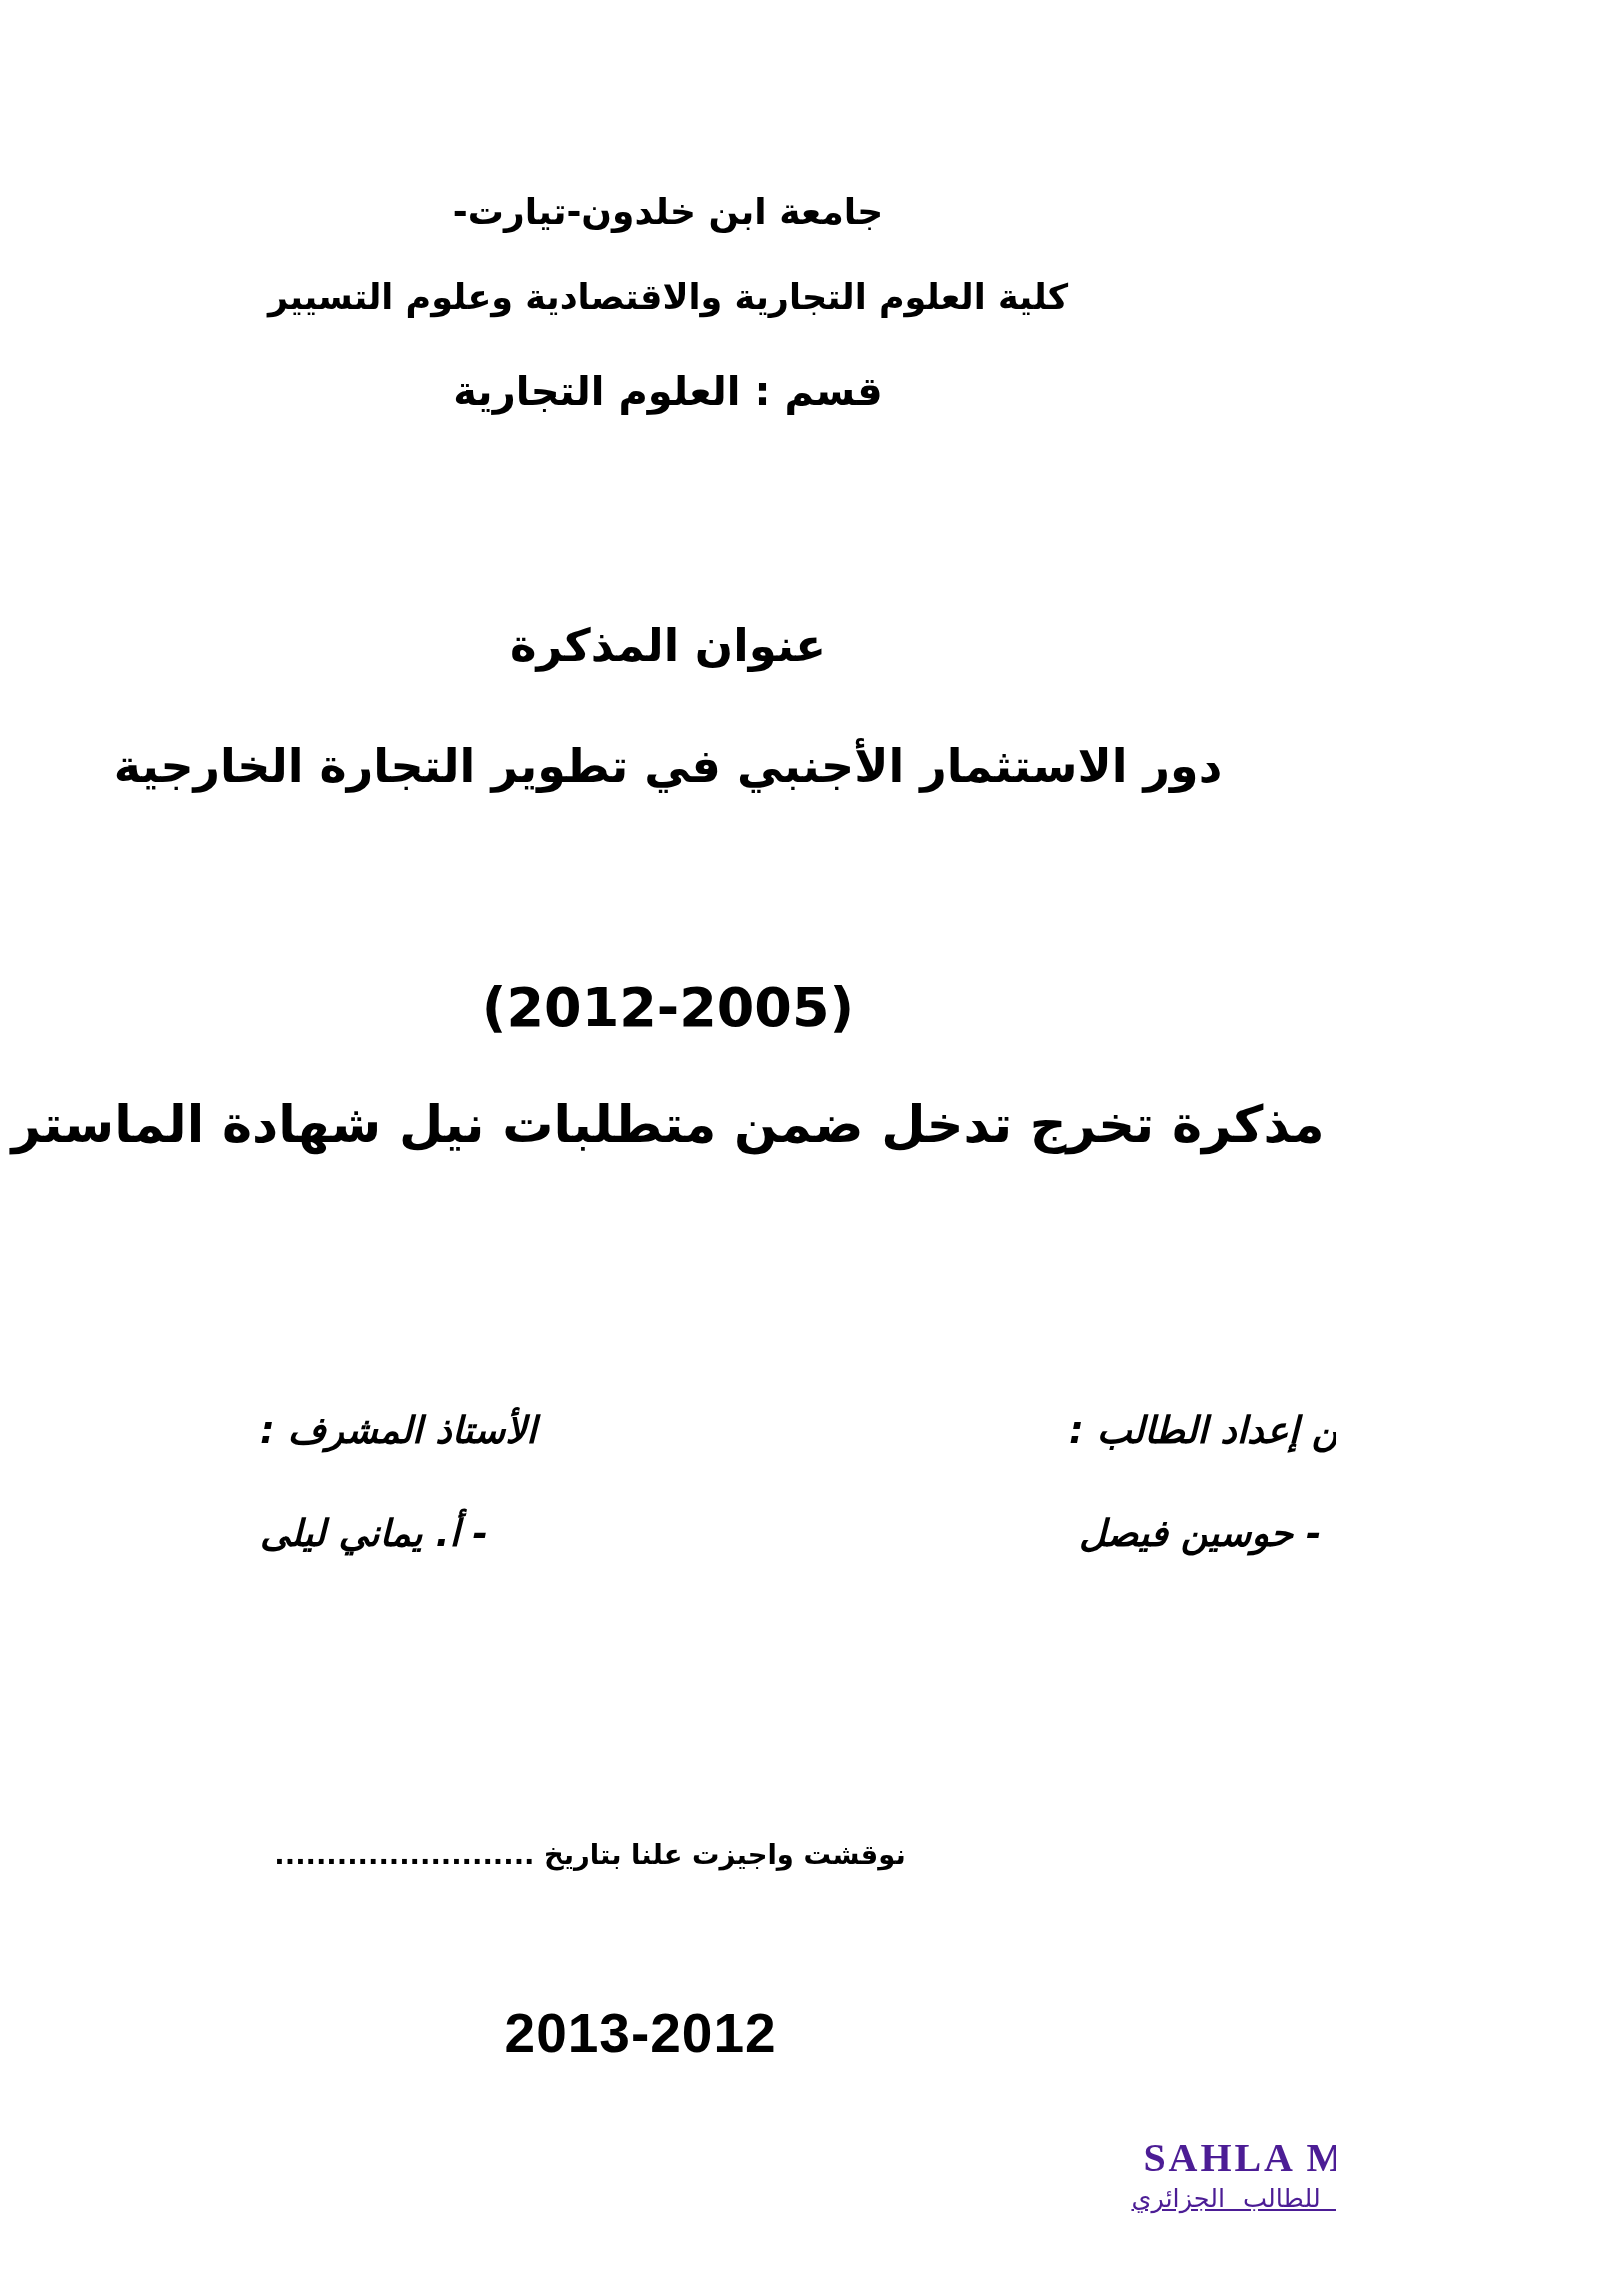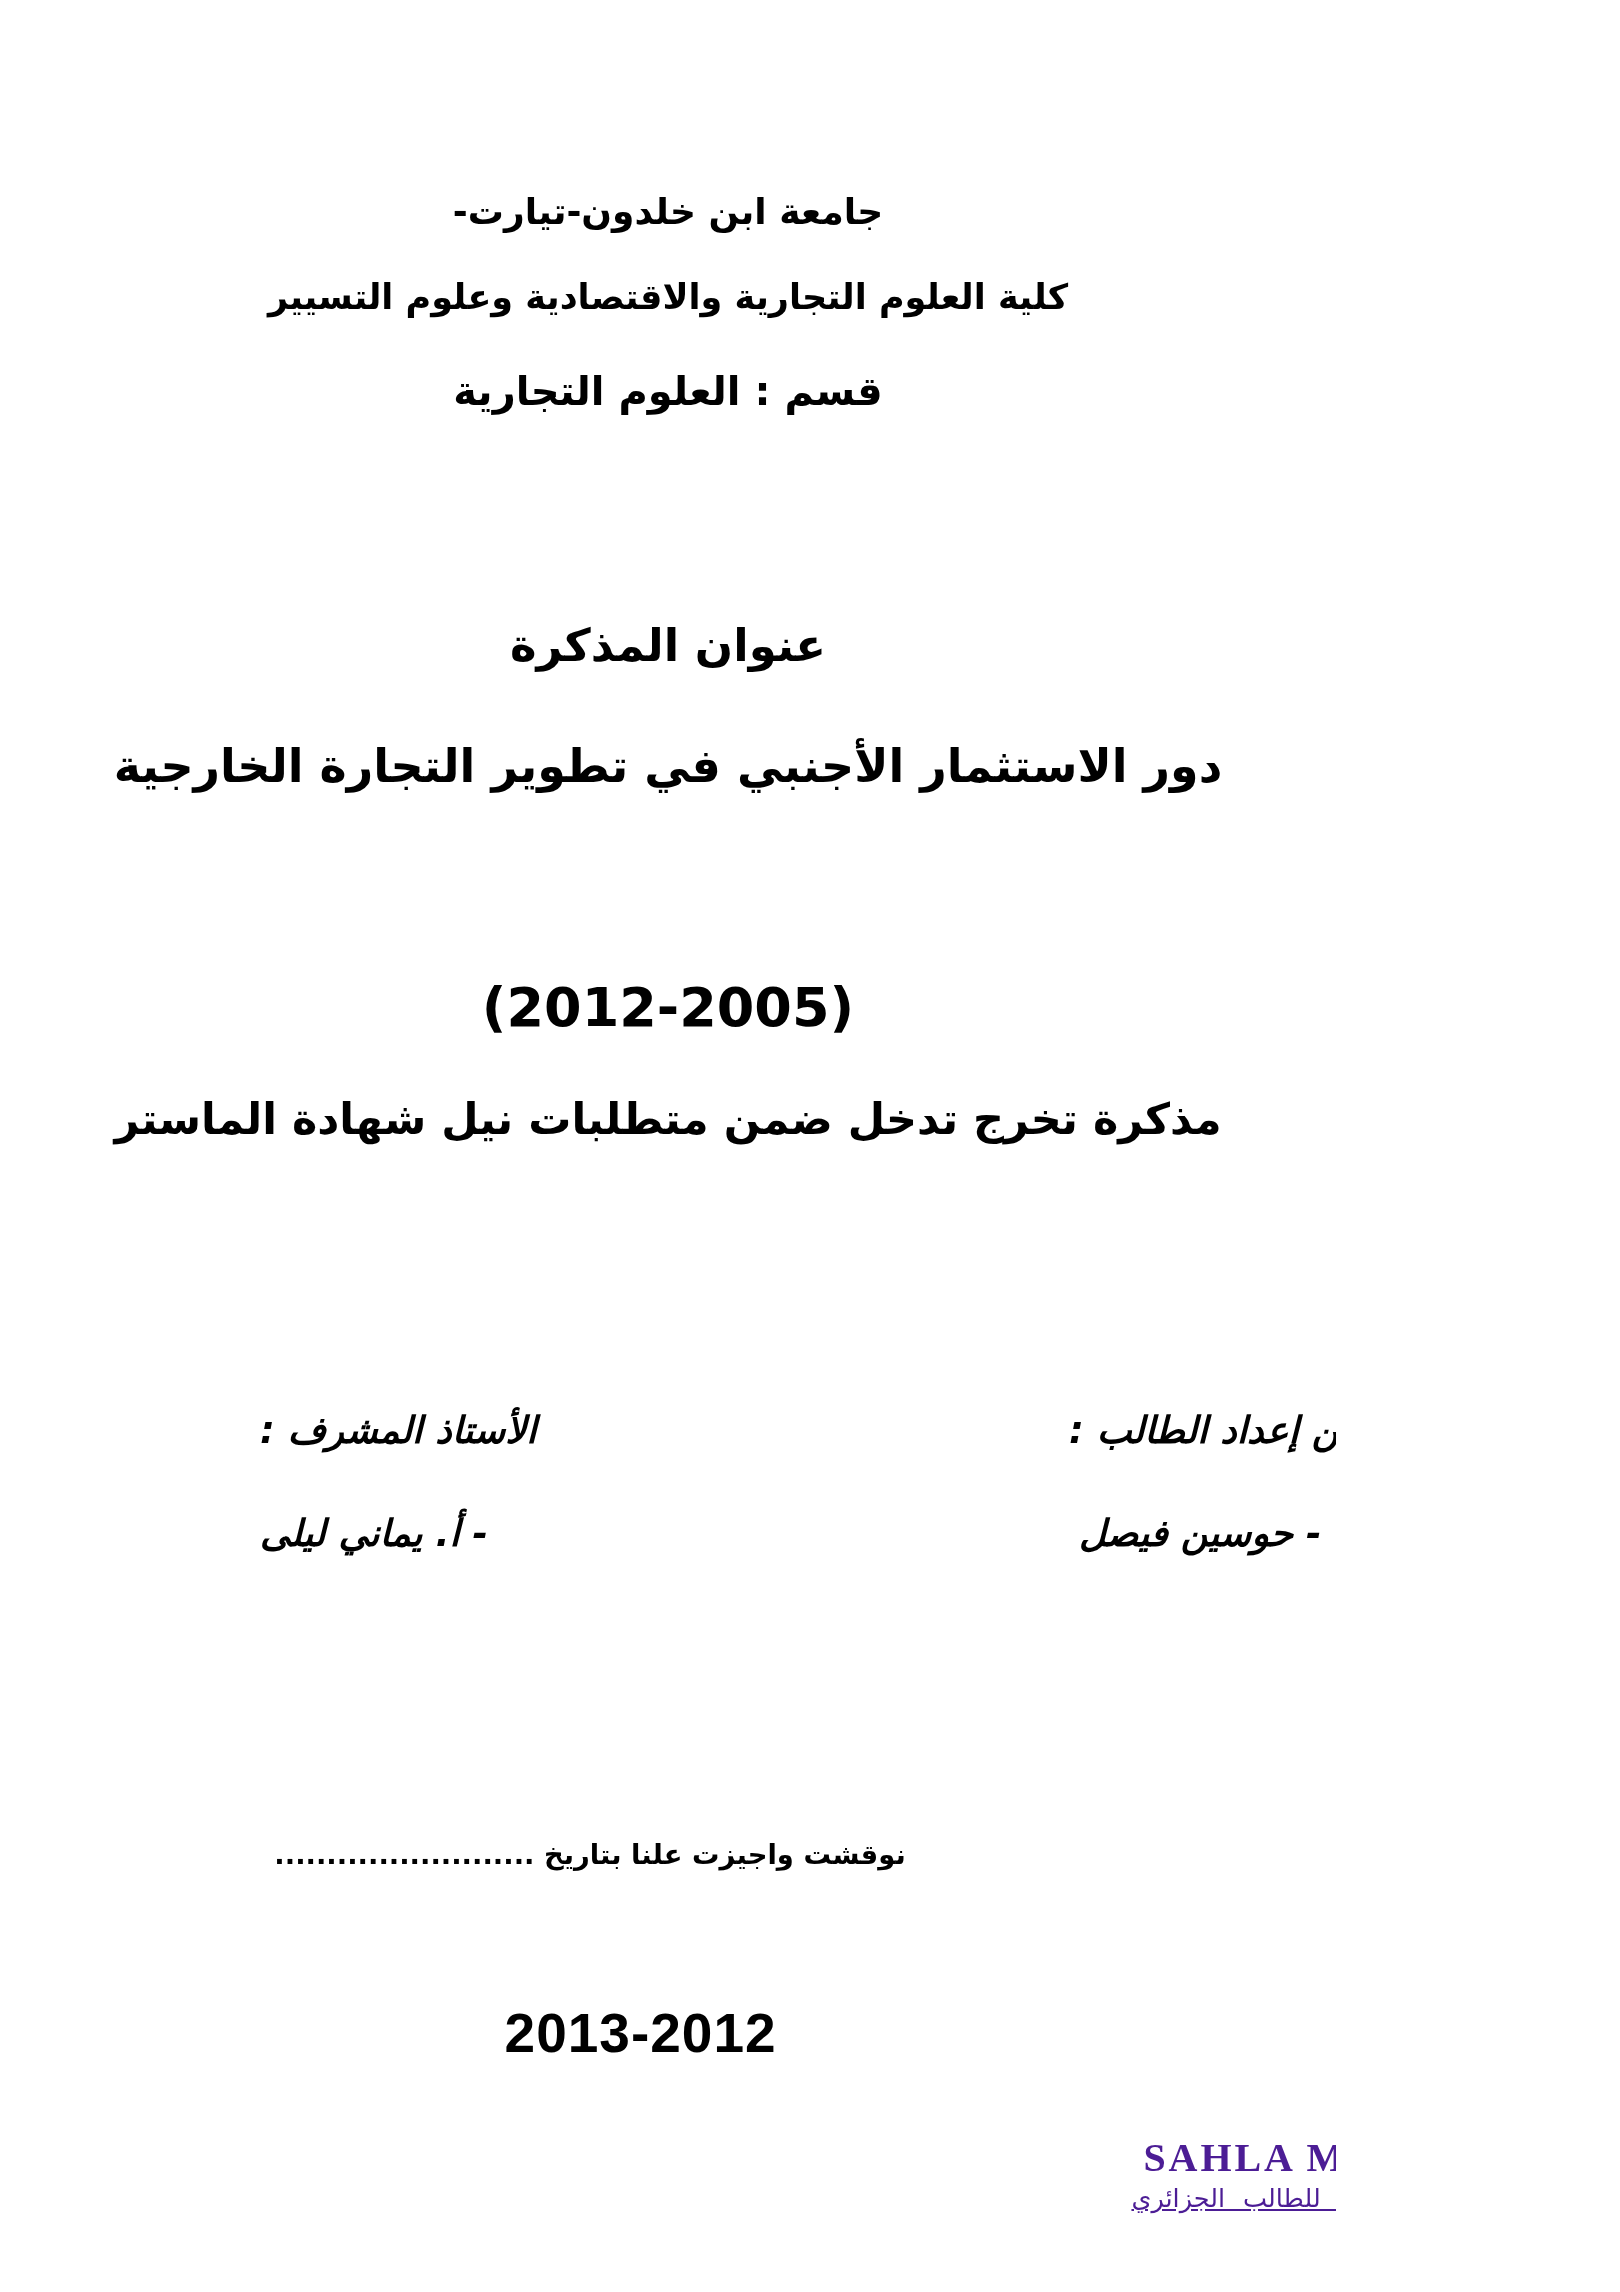--- a/index.html
+++ b/index.html
@@ -24,21 +24,21 @@
   .b { font-weight: bold; }
 
   .header-university  { top: 190px;  font-size: 36px; }
   .header-faculty     { top: 276px;  font-size: 35px; }
   .header-department  { top: 367px;  font-size: 40px; }
 
   .memo-heading       { top: 619px;  font-size: 45px; }
   .memo-title         { top: 739px;  font-size: 46px; }
   .memo-subtitle      { top: 861px;  font-size: 45px; }
   .study-period       { top: 976px;  font-size: 54px; direction: ltr; }
-  .thesis-type        { top: 1094px; font-size: 43px; }
+  .thesis-type        { top: 1094px; font-size: 51px; }
   .specialty          { top: 1215px; font-size: 32px; font-weight: normal; }
 
   .abs {
     position: absolute;
     direction: rtl;
     white-space: nowrap;
     line-height: 1.2;
     font-size: 37px;
     font-weight: bold;
     font-style: italic;

